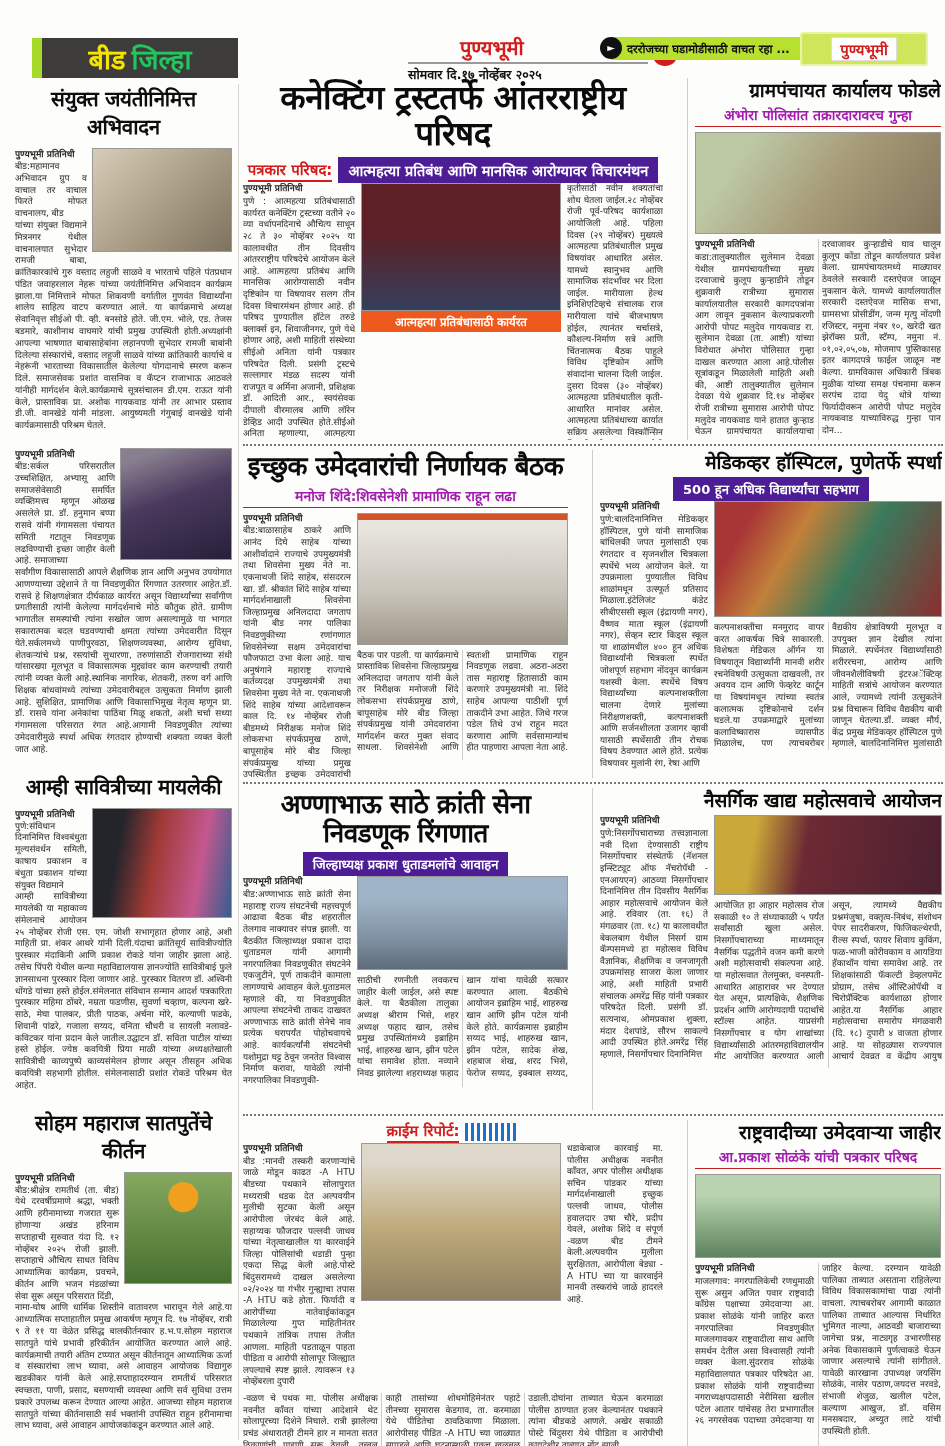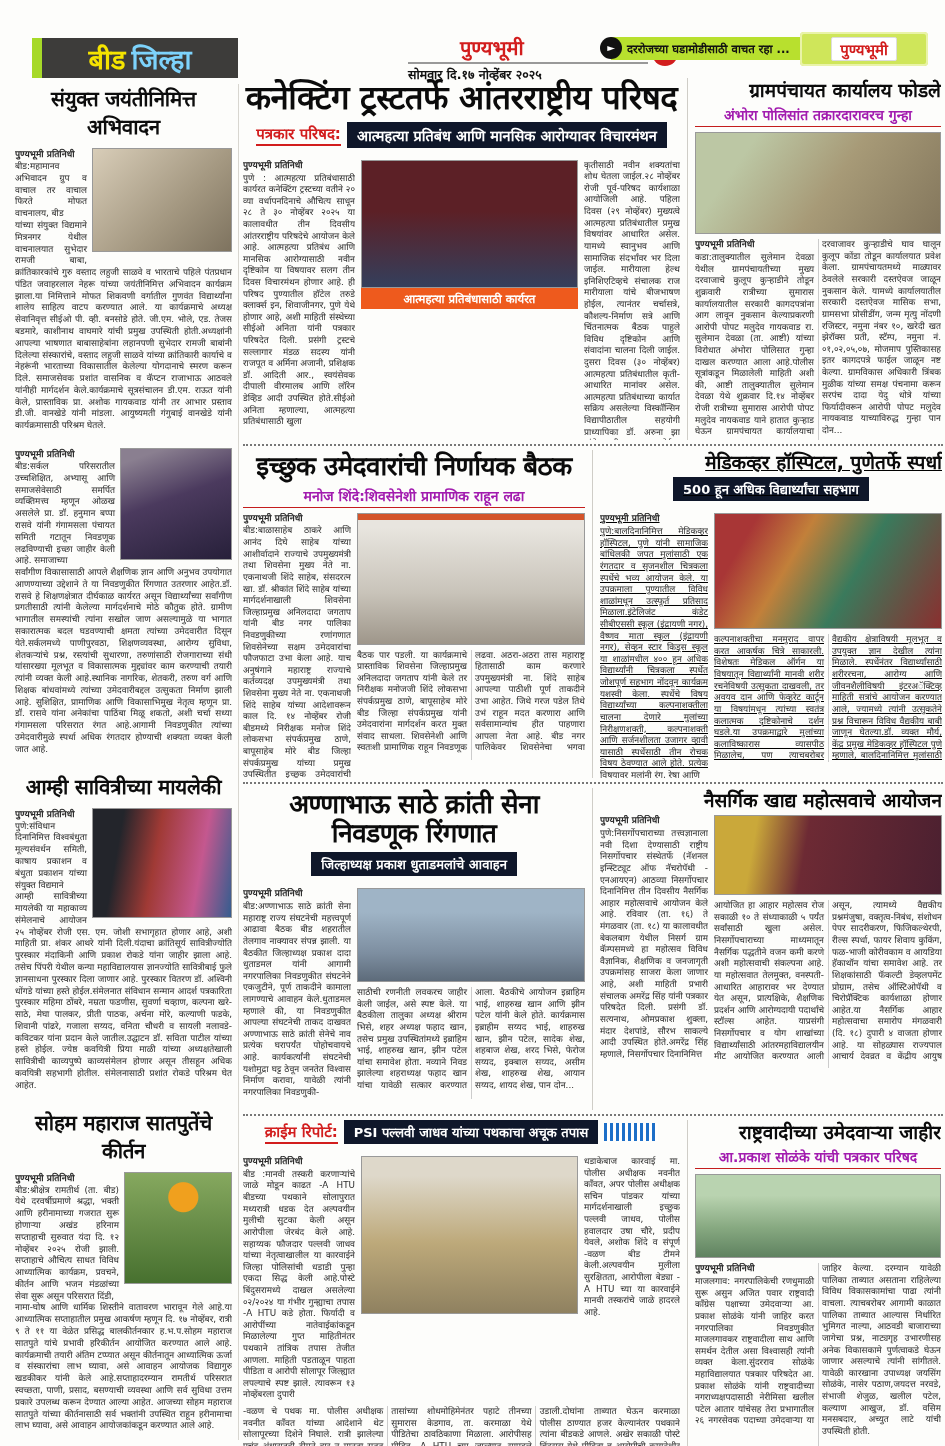--- a/index.html
+++ b/index.html
@@ -5,21 +5,21 @@
   * { margin:0; padding:0; box-sizing:border-box; }
   html,body { background:#e9e7e2; }
   body { font-family:"DejaVu Sans","Liberation Sans",sans-serif; }
   .page { position:relative; width:945px; height:1446px; background:#fdfdfb; margin:0 auto; overflow:hidden; }
 
   
   .hdr { position:absolute; left:0; top:0; width:891px; height:80px; }
   .ed-box { position:absolute; left:42px; top:38px; width:196px; height:40px; background:#3d3c3a; display:flex; align-items:center; justify-content:center; gap:6px; }
   .ed-strip { position:absolute; left:-10px; top:0; width:10px; height:40px; background:#a6d928; }
   .ed-w1 { color:#f5e400; font-weight:bold; font-size:27px; }
-  .ed-w2 { color:#7dd3fc; font-weight:bold; font-size:27px; }
+  .ed-w2 { color:#22c55e; font-weight:bold; font-size:27px; }
   .mast { position:absolute; left:408px; top:34px; width:240px; }
   .mast-title { color:#d21d1d; font-weight:bold; font-size:20px; padding-left:52px; }
   .mast-rule { border-top:2px solid #999; margin:1px 0 2px 0; }
   .mast-date { font-size:12.5px; font-weight:bold; color:#111; }
   .pgnum { position:absolute; left:652px; top:40px; width:26px; height:26px; background:#d21d1d; color:#fff; border-radius:50%; text-align:center; line-height:26px; font-weight:bold; font-size:15px; }
   .url { position:absolute; left:688px; top:44px; font-size:13px; font-weight:bold; color:#8a8a8a; }
   .ticker { position:absolute; left:600px; top:36px; height:24px; display:flex; align-items:center; }
   .ticker-play { width:22px; height:22px; background:#111; color:#fff; border-radius:50%; text-align:center; line-height:22px; font-size:10px; margin-right:-11px; z-index:2; }
   .ticker-pill { background:#b8e02e; color:#111; font-weight:bold; font-size:11.5px; padding:4px 10px 4px 16px; white-space:nowrap; }
   .logo-roll { position:absolute; left:800px; top:32px; width:128px; height:34px; background:#cfe65a; border-radius:4px; display:flex; align-items:center; justify-content:center; box-shadow:inset 0 0 0 2px #e9f3a8; }
@@ -47,33 +47,33 @@
   .ph-annabhau  { width:100%; height:94px; background:linear-gradient(#9fb4c6 25%,#7d8ea0 70%,#5d6b7a); }
   .ph-food      { width:100%; height:80px; background:linear-gradient(100deg,#caa83a 18%,#6d2a34 40%,#4b2030); }
   .ph-crime     { width:100%; height:158px; background:linear-gradient(#ded8ca 12%,#bda97a 55%,#8f8160); }
   .ph-ncp       { width:100%; height:84px; background:linear-gradient(#b9d3b0 25%,#86a880 65%,#5f8260); }
   .pcap { background:#ee5a1d; color:#fff; font-weight:bold; font-size:11.5px; text-align:center; padding:3px 2px; }
 
   
   .grid { position:absolute; left:243px; top:78px; width:700px; height:1368px; }
   .row { display:flex; border-bottom:2px dotted #777; padding-bottom:4px; margin-bottom:4px; }
   .row:last-child { border-bottom:none; }
-  .row .c-art { border-right:1px solid #cfcdc7; padding-right:7px; margin-right:7px; overflow:hidden; }
+  .row .c-art { border-right:1px solid #cfcdc7; padding-right:24px; margin-right:7px; overflow:hidden; }
   .row .r-art { overflow:hidden; }
   .r1 { height:368px; } .r1 .c-art{ width:445px; } .r1 .r-art{ width:246px; }
-  .r2 { height:334px; } .r2 .c-art{ width:350px; } .r2 .r-art{ width:342px;text-decoration:underline; }
+  .r2 { height:334px; } .r2 .c-art{ width:350px; } .r2 .r-art{ width:342px; }
   .r3 { height:328px; } .r3 .c-art{ width:350px; } .r3 .r-art{ width:342px; }
   .r4 { height:330px; } .r4 .c-art{ width:445px; } .r4 .r-art{ width:246px; }
 
   .h-xl { font-size:33px; font-weight:bold; text-align:center; color:#0b0b0b; letter-spacing:-0.5px; line-height:1.08; margin:2px 0 6px; }
   .h-lg { font-size:26px; font-weight:bold; text-align:center; color:#0b0b0b; letter-spacing:-0.5px; line-height:1.1; margin:2px 0 5px; }
   .h-md { font-size:19px; font-weight:bold; text-align:right; color:#0b0b0b; line-height:1.12; margin:2px 0 4px; }
-  .kickrow { display:flex; align-items:center; justify-content:center; gap:6px; margin-bottom:12px; }
+  .kickrow { display:flex; align-items:center; justify-content:center; gap:6px; margin-bottom:0; }
   .klabel { color:#d21d1d; font-weight:bold; font-size:15px; border-bottom:2px solid #d21d1d; padding-bottom:1px; }
-  .kbar { background:#0f172a; color:#fff; font-weight:bold; font-size:14.5px; padding:3px 10px; }
+  .kbar { background:#4c1d95; color:#fff; font-weight:bold; font-size:14.5px; padding:3px 10px; }
   .kbar-sm { font-size:13px; }
   .red-sub { color:#a21caf; font-weight:bold; font-size:14px; text-align:center; border-bottom:1.5px solid #c41d1d; padding-bottom:2px; margin-bottom:5px; }
   .stripe { width:54px; height:18px; background:repeating-linear-gradient(90deg,#1d6fc8 0 3px,#fff 3px 6px); }
 
   .btxt { font-size:8.8px; line-height:1.32; text-align:justify; color:#2a2a2a; }
   .tri { display:flex; gap:6px; }
   .tri .tcol { flex:0 0 112px; overflow:hidden; }
   .tri .tcol-sm { flex:0 0 96px; overflow:hidden; }
   .tri .pwrap { flex:1 1 auto; }
   .duo { display:flex; gap:6px; }
@@ -252,21 +252,20 @@
             <div class="below btxt cols2" style="height:168px;">आयोजित हा आहार महोत्सव रोज सकाळी १० ते संध्याकाळी ५ पर्यंत सर्वांसाठी खुला असेल. निसर्गोपचाराच्या माध्यमातून नैसर्गिक पद्धतीने वजन कमी करणे अशी महोत्सवाची संकल्पना आहे. या महोत्सवात तेलमुक्त, वनस्पती-आधारित आहारावर भर देण्यात येत असून, प्रात्यक्षिके, शैक्षणिक प्रदर्शन आणि आरोग्यदायी पदार्थांचे स्टॉल्स आहेत. याप्रसंगी निसर्गोपचार व योग शाखांच्या विद्यार्थ्यांसाठी आंतरमहाविद्यालयीन मीट आयोजित करण्यात आली असून, त्यामध्ये वैद्यकीय प्रश्नमंजुषा, वक्तृत्व-निबंध, संशोधन पेपर सादरीकरण, फिजिकल्थेरपी, रील्स स्पर्धा, फायर शिवाय कुकिंग, फळ-भाजी कोरीवकाम व आयडिया हॅकाथॉन यांचा समावेश आहे. तर शिक्षकांसाठी फॅकल्टी डेव्हलपमेंट प्रोग्राम, तसेच ऑस्टिओपॅथी व चिरोप्रॅक्टिक कार्यशाळा होणार आहेत.या नैसर्गिक आहार महोत्सवाचा समारोप मंगळवारी (दि. १८) दुपारी ४ वाजता होणार आहे. या सोहळ्यास राज्यपाल आचार्य देवव्रत व केंद्रीय आयुष मंत्री प्रतापराव जाधव हे प्रमुख अतिथी  पान दोन...</div>
           </div>
         </div>
       </article>
     </div>
 
     <div class="row r4">
       <article class="c-art">
         <div class="kickrow">
           <span class="klabel">क्राईम रिपोर्ट:</span>
-          <span class="kbar kbar-sm">PSI पल्लवी जाधव यांच्या पथकाचा अचूक तपास</span>
           <span class="stripe"></span>
         </div>
         <div class="tri">
           <div class="tcol btxt">
             <p class="byline">पुण्यभूमी प्रतिनिधी</p>
             <p>बीड :मानवी तस्करी करणाऱ्यांचे जाळे मोडून काढत -A HTU बीडच्या पथकाने सोलापुरात मध्यरात्री धडक देत अल्पवयीन मुलीची सुटका केली असून आरोपीला जेरबंद केले आहे. सहाय्यक फौजदार पल्लवी जाधव यांच्या नेतृत्वाखालील या कारवाईने जिल्हा पोलिसांची धडाडी पुन्हा एकदा सिद्ध केली आहे.पोस्टे बिंदुसरामध्ये दाखल असलेल्या ०२/२०२४ या गंभीर गुन्ह्याचा तपास -A HTU कडे होता. फिर्यादी व आरोपींच्या नातेवाईकांकडून मिळालेल्या गुप्त माहितीनंतर पथकाने तांत्रिक तपास तेजीत आणला. माहिती पडताळून पाहता पीडिता व आरोपी सोलापूर जिल्ह्यात लपल्याचे स्पष्ट झाले. त्यावरून १३ नोव्हेंबरला दुपारी</p>
           </div>
           <div class="pwrap">
             <span class="ph ph-crime"></span>
           </div>

